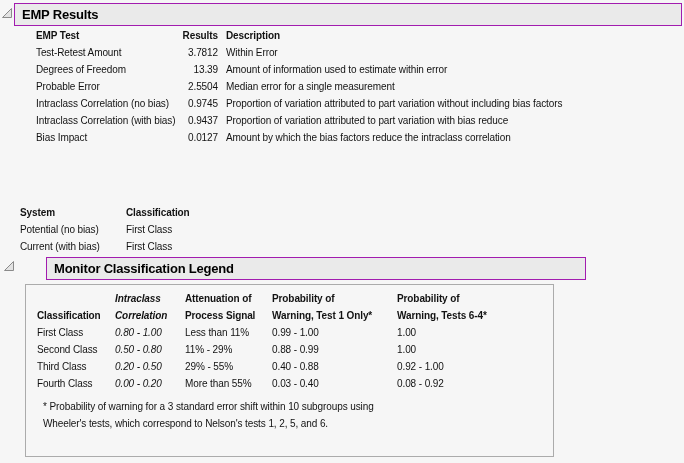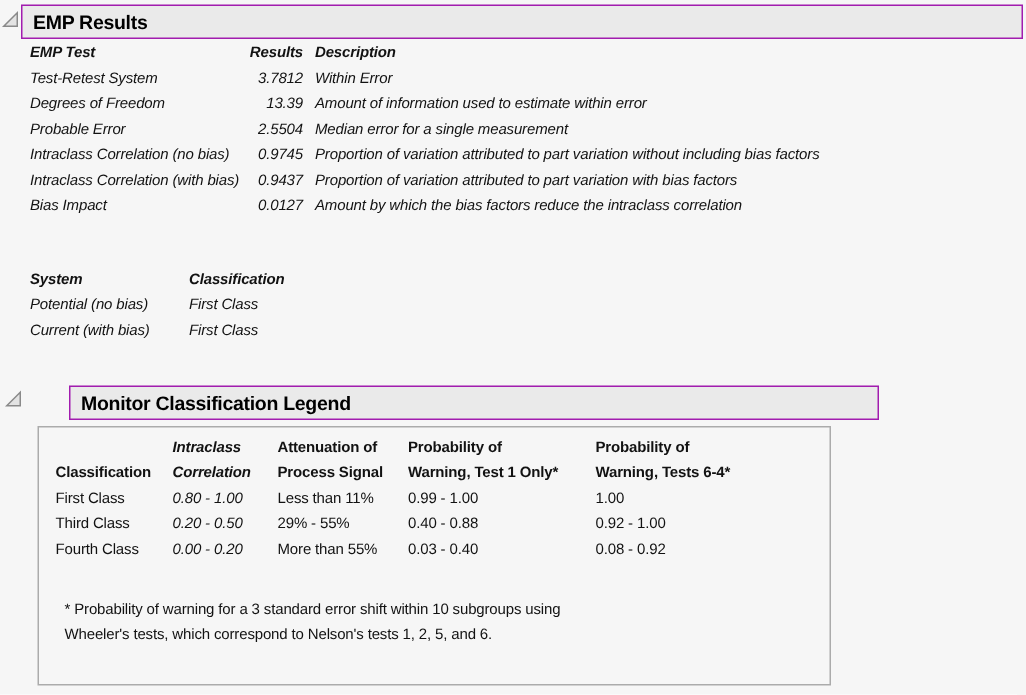--- a/index.html
+++ b/index.html
@@ -13,26 +13,26 @@
   .outline-bar{
     position:absolute; height:21px; background:#eaeaea;
     border:1px solid #a21caf; display:flex; align-items:center;
     padding-left:7px; box-sizing:content-box; cursor:pointer;
   }
   .outline-title{font-weight:bold; font-size:13px; letter-spacing:-0.2px; color:#000;}
   table{border-collapse:collapse;}
   td,th{padding:0; line-height:17px; white-space:nowrap; font-size:10px; text-align:left; vertical-align:bottom;}
   th{font-weight:bold;}
 
-  .emp-table{position:absolute; left:20px; top:27px;font-style:italic;}
+  .emp-table{position:absolute; left:36px; top:27px;}
   .emp-table .c1{width:142px;}
   .emp-table .c2{width:40px; text-align:right;}
   .emp-table .c3{padding-left:8px;}
 
-  .system-table{position:absolute; left:20px; top:178px;font-style:italic;}
+  .system-table{position:absolute; left:20px; top:204px;}
   .system-table .c1{width:106px;}
 
   #legend-box{
     position:absolute; left:25px; top:284px; width:529px; height:173px;
     border:1px solid #ababab; box-sizing:border-box;
   }
   .legend-table{position:absolute; left:11px; top:5px;}
   .legend-table .c1{width:78px;}
   .legend-table .c2{width:70px;font-style:italic;}
   .legend-table .c3{width:87px;}
@@ -59,21 +59,21 @@
   <table class="emp-table">
     <thead>
       <tr>
         <th class="c1">EMP Test</th>
         <th class="c2">Results</th>
         <th class="c3">Description</th>
       </tr>
     </thead>
     <tbody>
       <tr>
-        <td class="c1">Test-Retest System</td>
+        <td class="c1">Test-Retest Amount</td>
         <td class="c2">3.7812</td>
         <td class="c3">Within Error</td>
       </tr>
       <tr>
         <td class="c1">Degrees of Freedom</td>
         <td class="c2">13.39</td>
         <td class="c3">Amount of information used to estimate within error</td>
       </tr>
       <tr>
         <td class="c1">Probable Error</td>
@@ -81,21 +81,21 @@
         <td class="c3">Median error for a single measurement</td>
       </tr>
       <tr>
         <td class="c1">Intraclass Correlation (no bias)</td>
         <td class="c2">0.9745</td>
         <td class="c3">Proportion of variation attributed to part variation without including bias factors</td>
       </tr>
       <tr>
         <td class="c1">Intraclass Correlation (with bias)</td>
         <td class="c2">0.9437</td>
-        <td class="c3">Proportion of variation attributed to part variation with bias factors</td>
+        <td class="c3">Proportion of variation attributed to part variation with bias reduce</td>
       </tr>
       <tr>
         <td class="c1">Bias Impact</td>
         <td class="c2">0.0127</td>
         <td class="c3">Amount by which the bias factors reduce the intraclass correlation</td>
       </tr>
     </tbody>
   </table>
 
   <table class="system-table">
@@ -151,20 +151,27 @@
       </thead>
       <tbody>
         <tr>
           <td class="c1">First Class</td>
           <td class="c2">0.80 - 1.00</td>
           <td class="c3">Less than 11%</td>
           <td class="c4">0.99 - 1.00</td>
           <td class="c5">1.00</td>
         </tr>
         <tr>
+          <td class="c1">Second Class</td>
+          <td class="c2">0.50 - 0.80</td>
+          <td class="c3">11% - 29%</td>
+          <td class="c4">0.88 - 0.99</td>
+          <td class="c5">1.00</td>
+        </tr>
+        <tr>
           <td class="c1">Third Class</td>
           <td class="c2">0.20 - 0.50</td>
           <td class="c3">29% - 55%</td>
           <td class="c4">0.40 - 0.88</td>
           <td class="c5">0.92 - 1.00</td>
         </tr>
         <tr>
           <td class="c1">Fourth Class</td>
           <td class="c2">0.00 - 0.20</td>
           <td class="c3">More than 55%</td>

